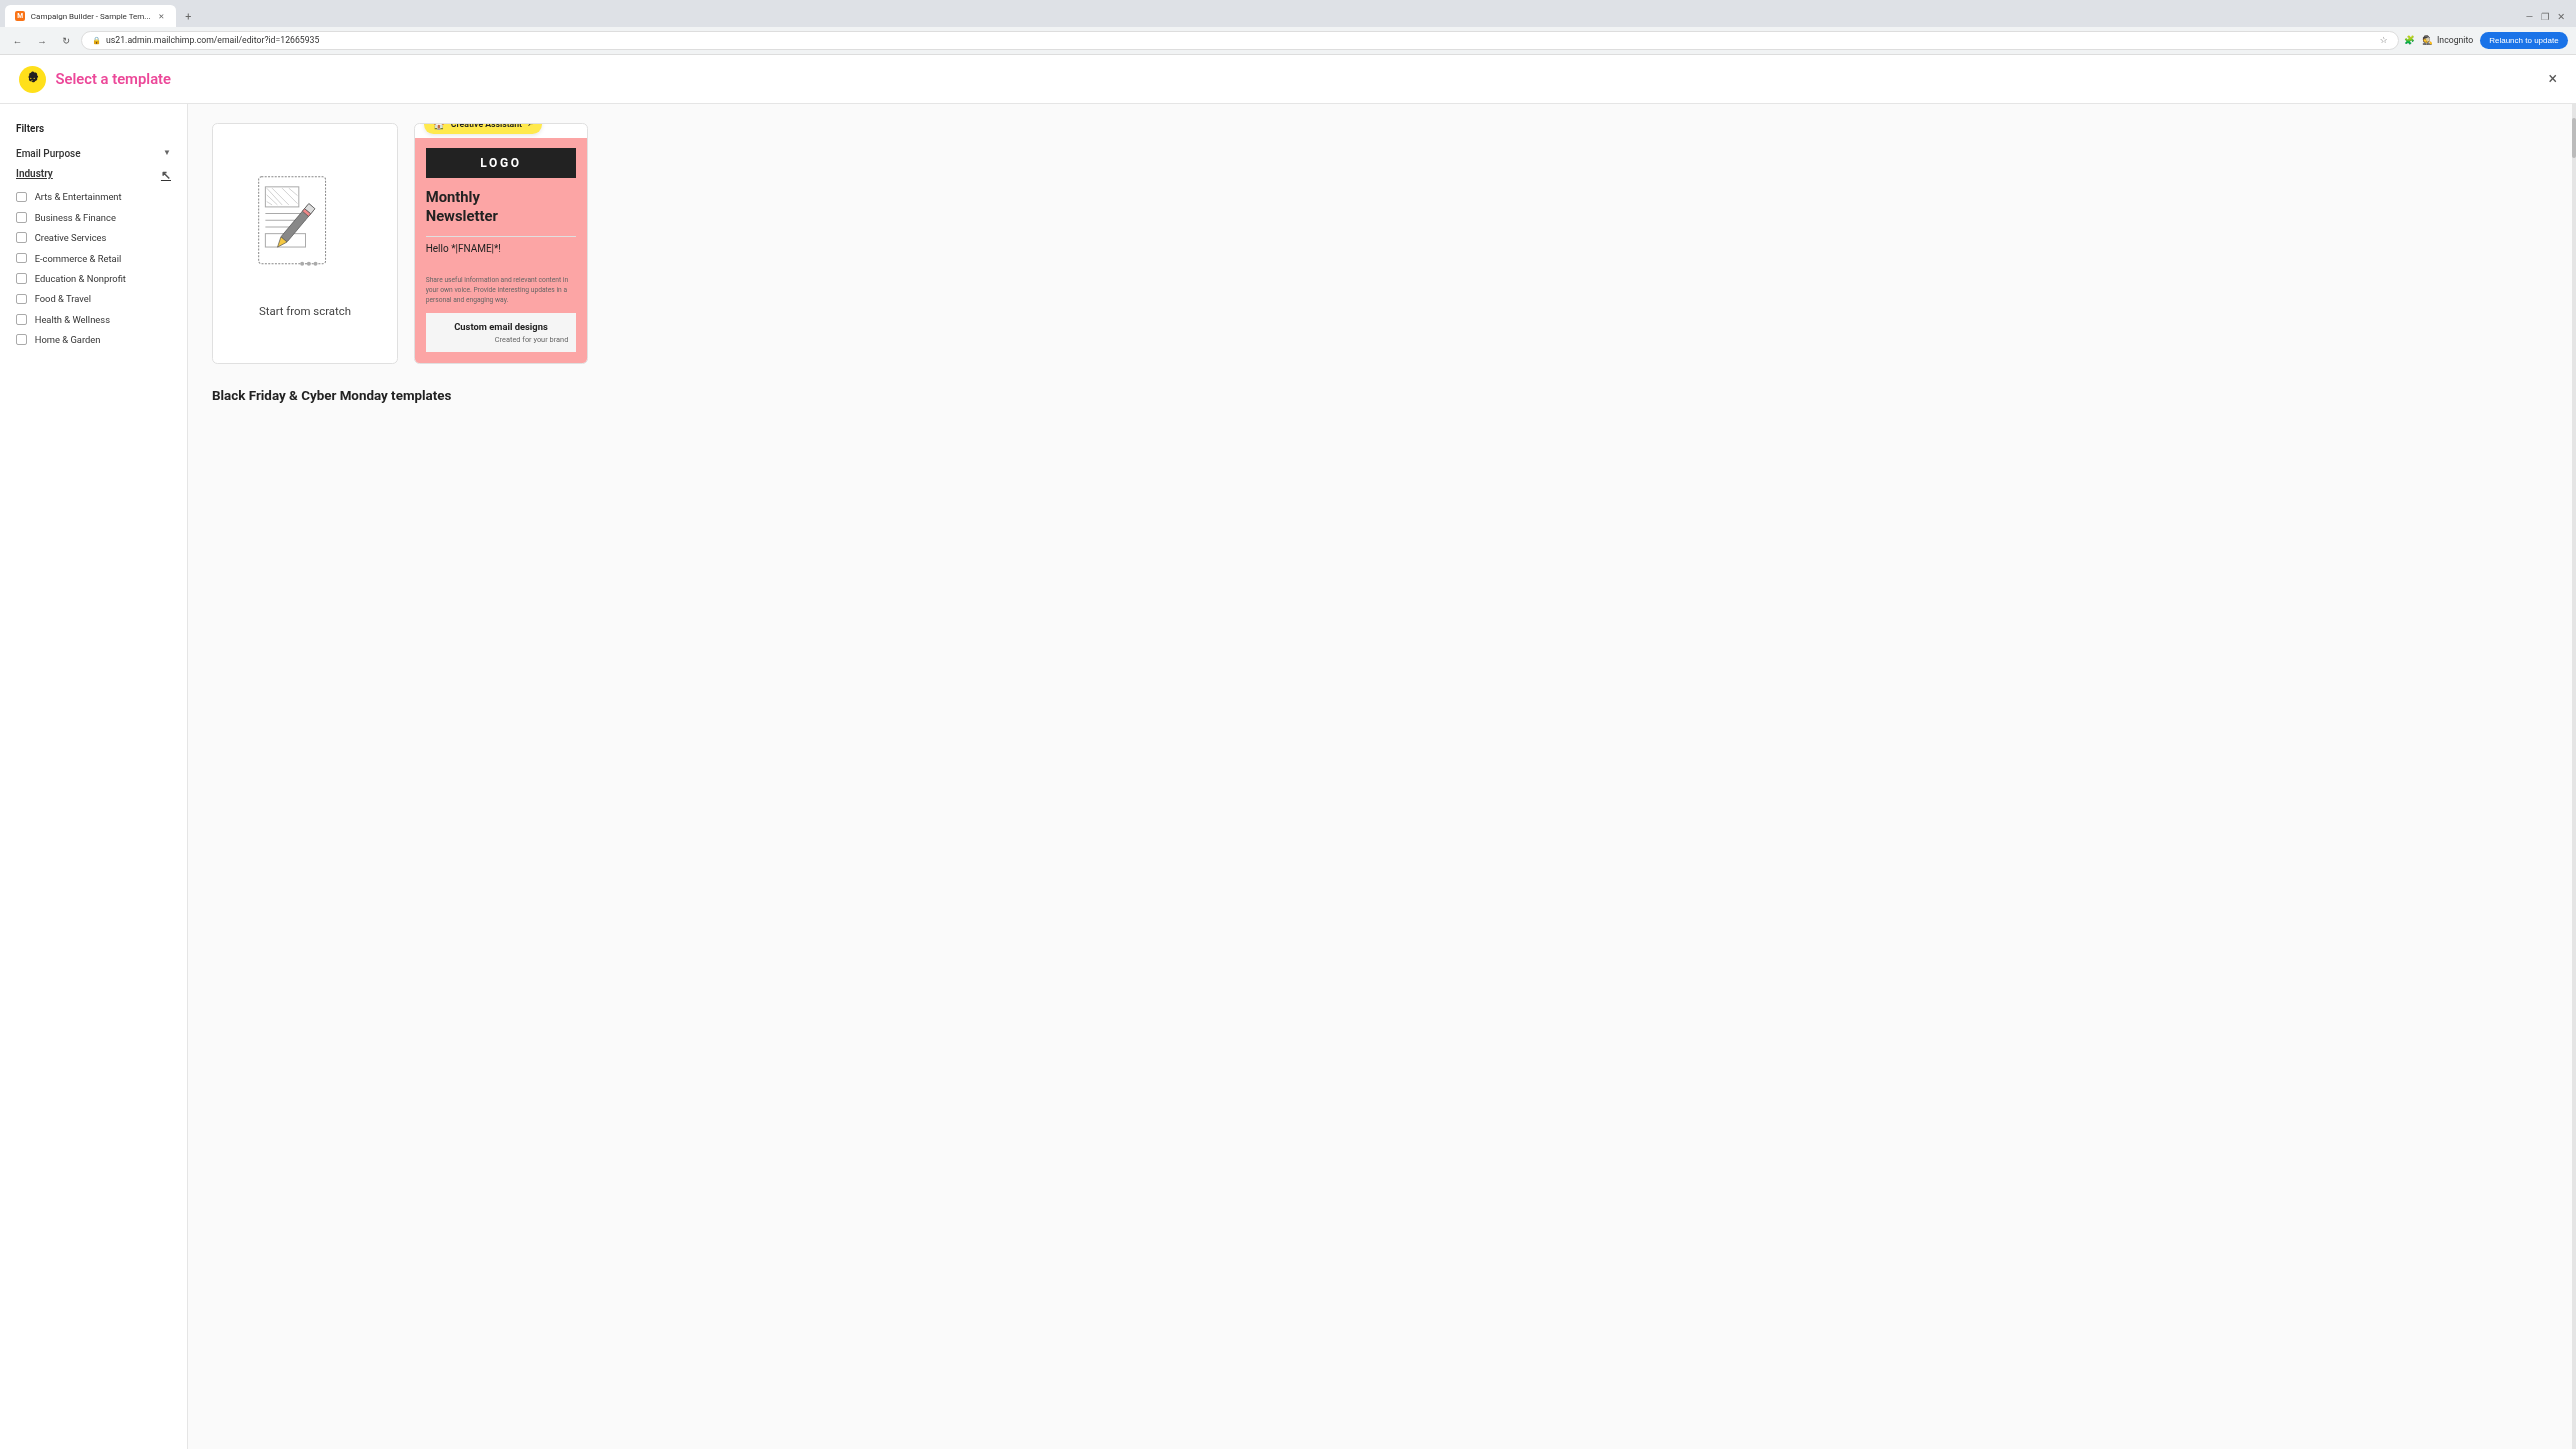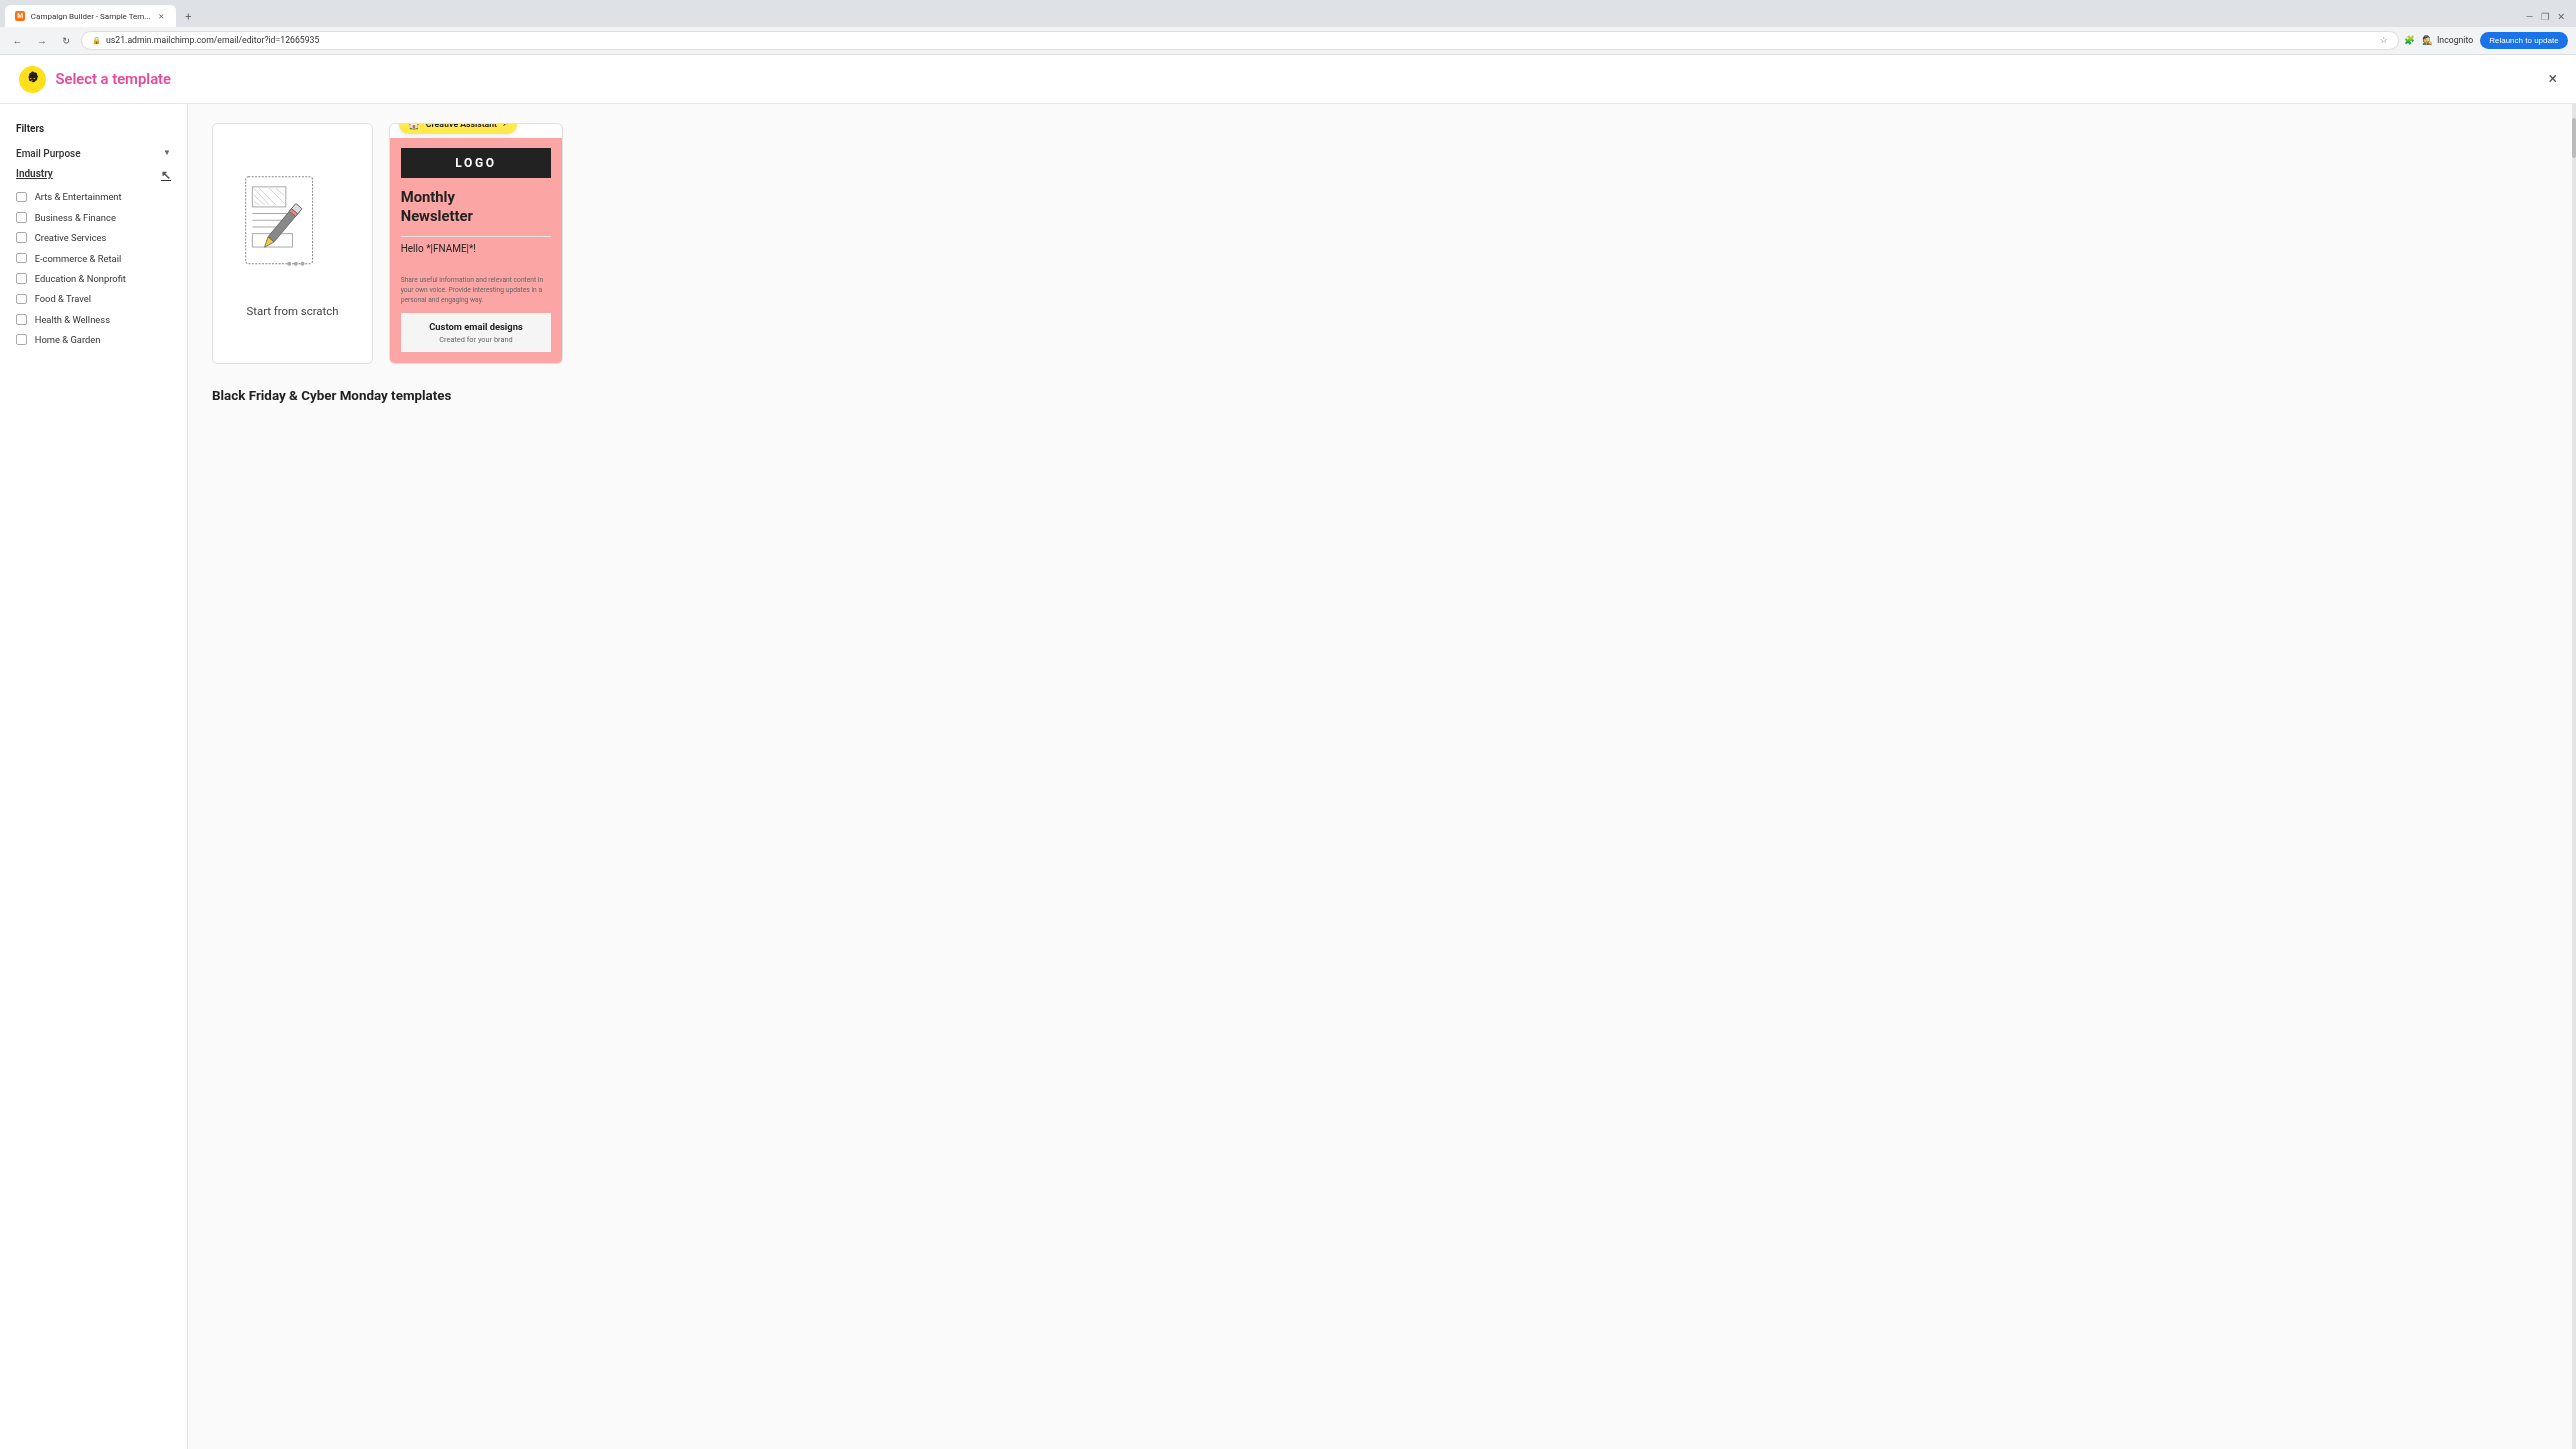--- a/index.html
+++ b/index.html
@@ -241,21 +241,21 @@
     .template-card {
       background: #fff;
       border: 0.7px solid #e0e0e0;
       border-radius: 5.4px;
       overflow: hidden;
       cursor: pointer;
       position: relative;
     }
 
     .scratch-card {
-      width: 161px;
+      width: 186px;
       min-height: 228px;
       display: flex;
       flex-direction: column;
       align-items: center;
       justify-content: center;
       background: #fff;
     }
 
     .scratch-label {
       font-size: 11.4px;
@@ -336,20 +336,21 @@
     }
     .custom-email-title {
       font-size: 9.4px;
       font-weight: 700;
       color: #222;
       margin-bottom: 2.7px;
     }
     .custom-email-subtitle {
       font-size: 7.4px;
       color: #666;
+      text-align: right;
     }
 
     
     .section-title {
       font-size: 13.4px;
       font-weight: 700;
       color: #222;
       margin-bottom: 2.7px;
     }
 

